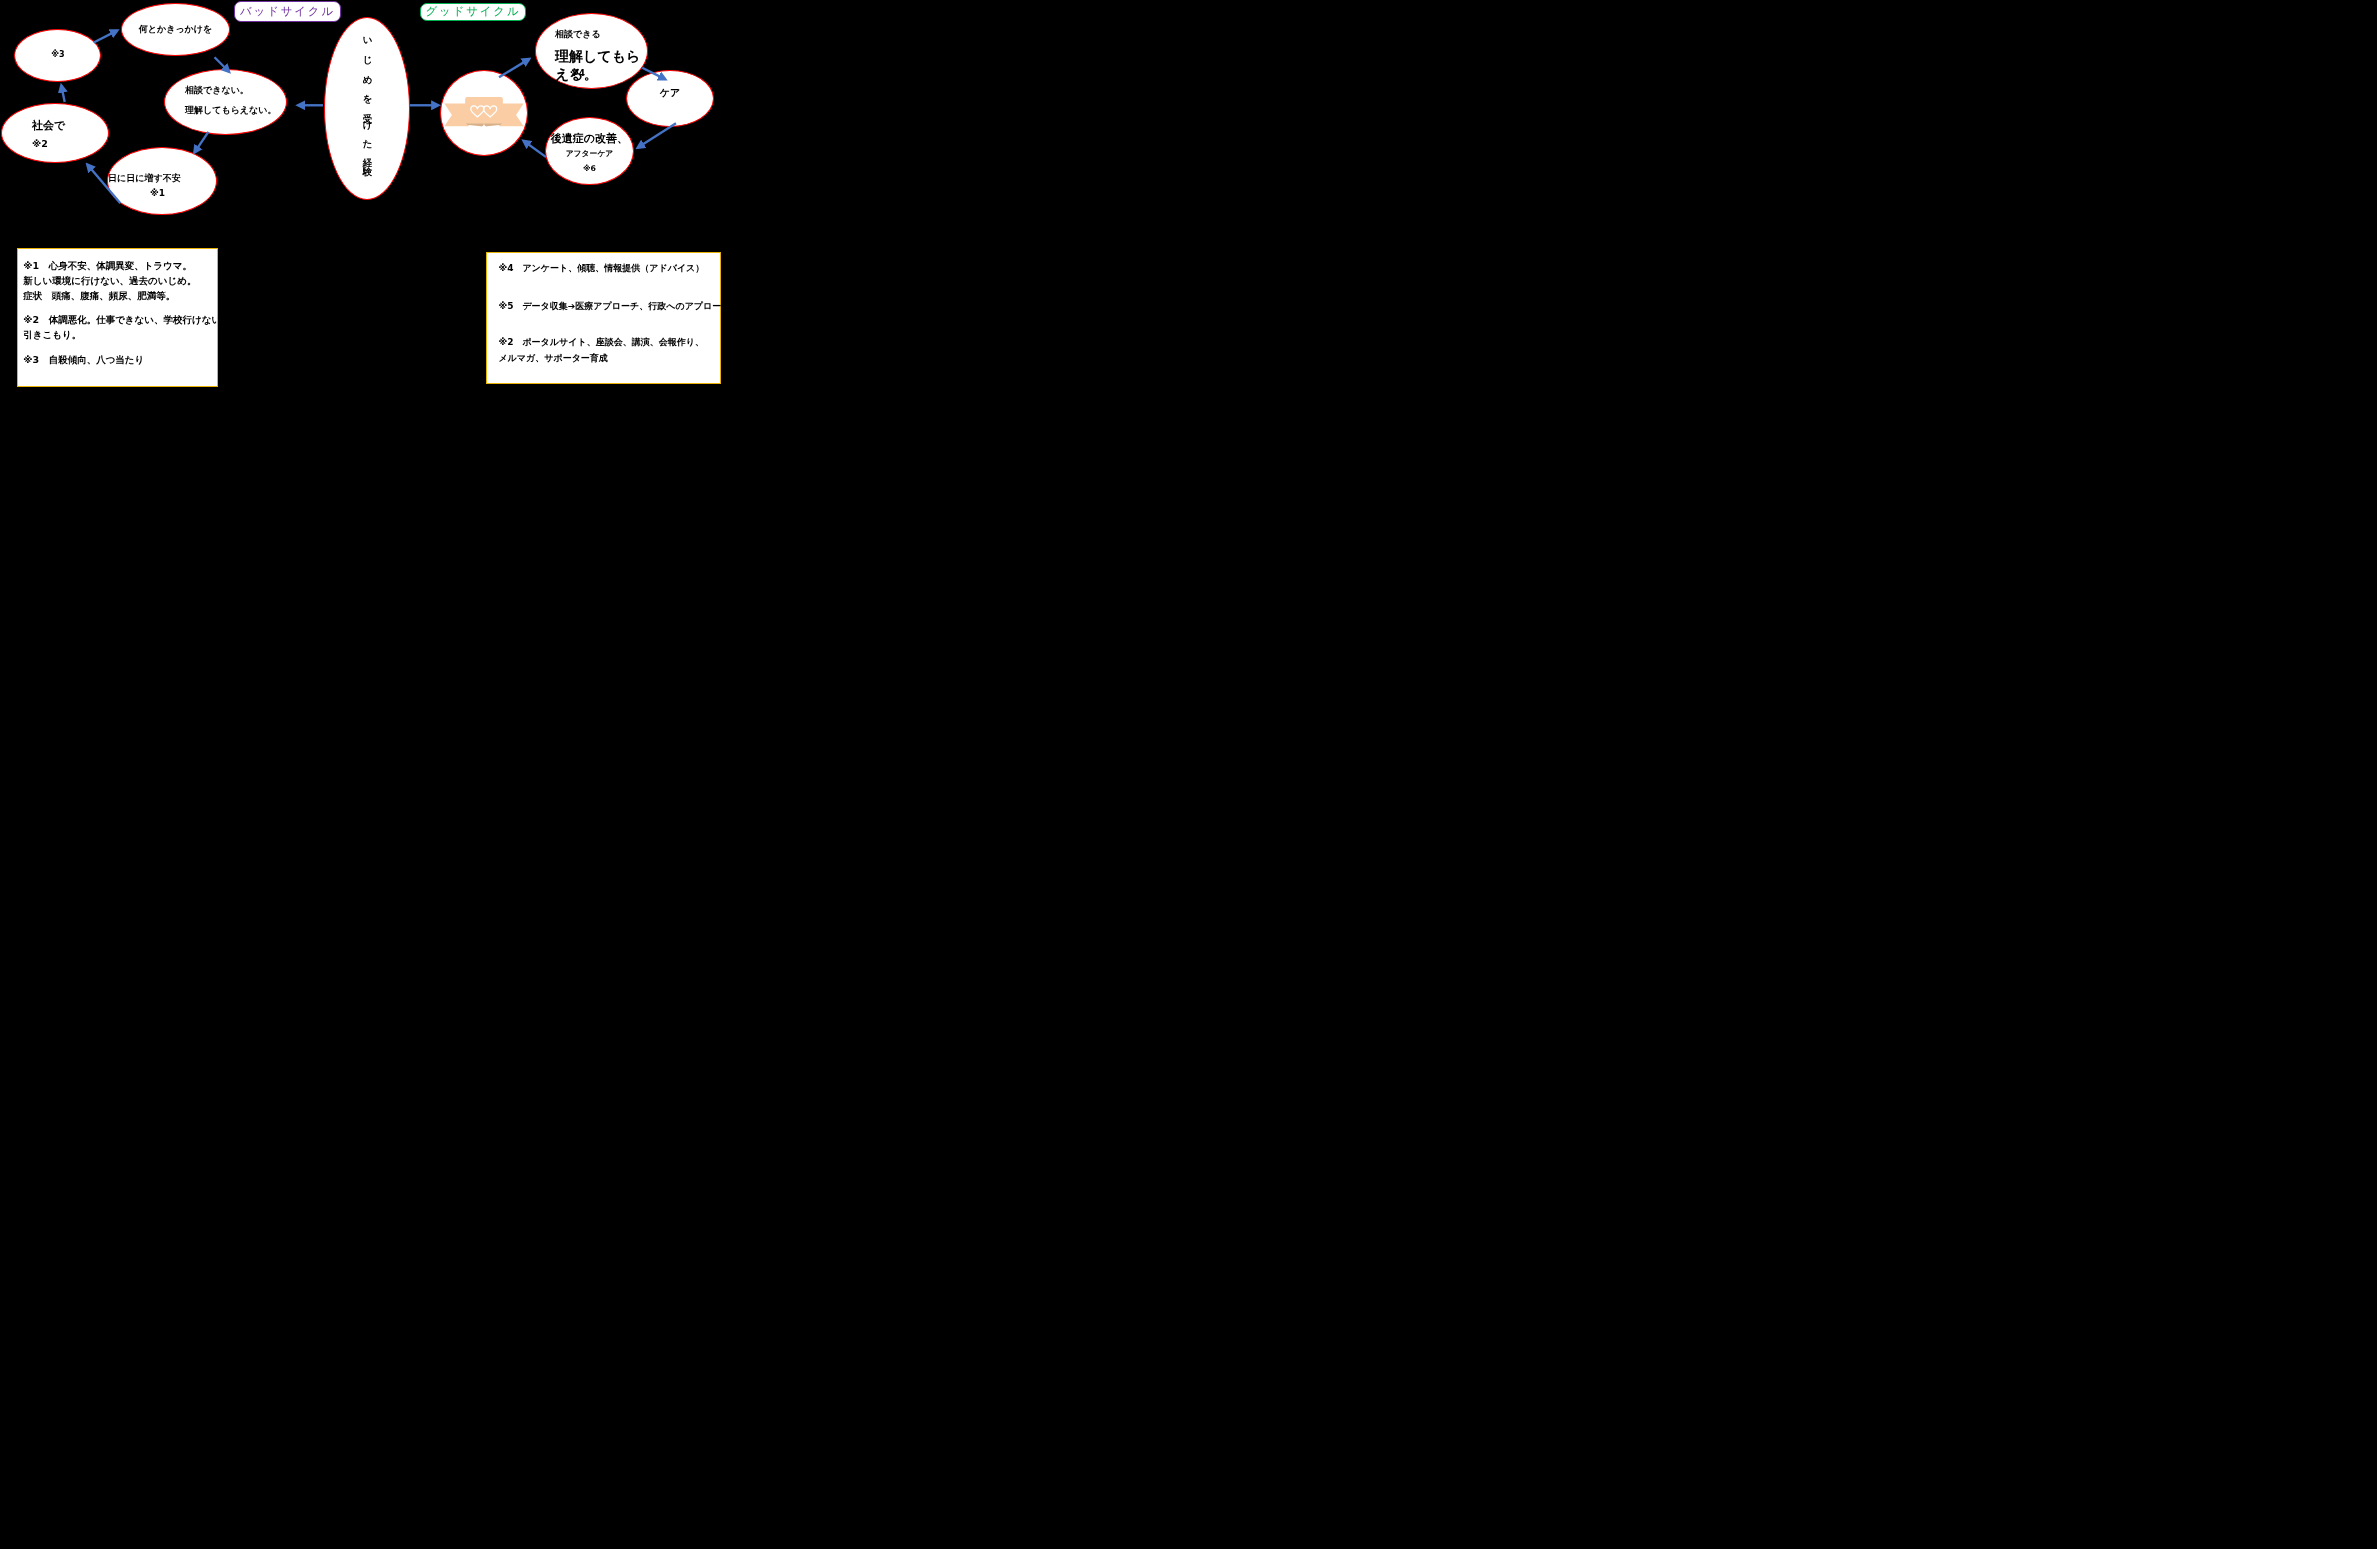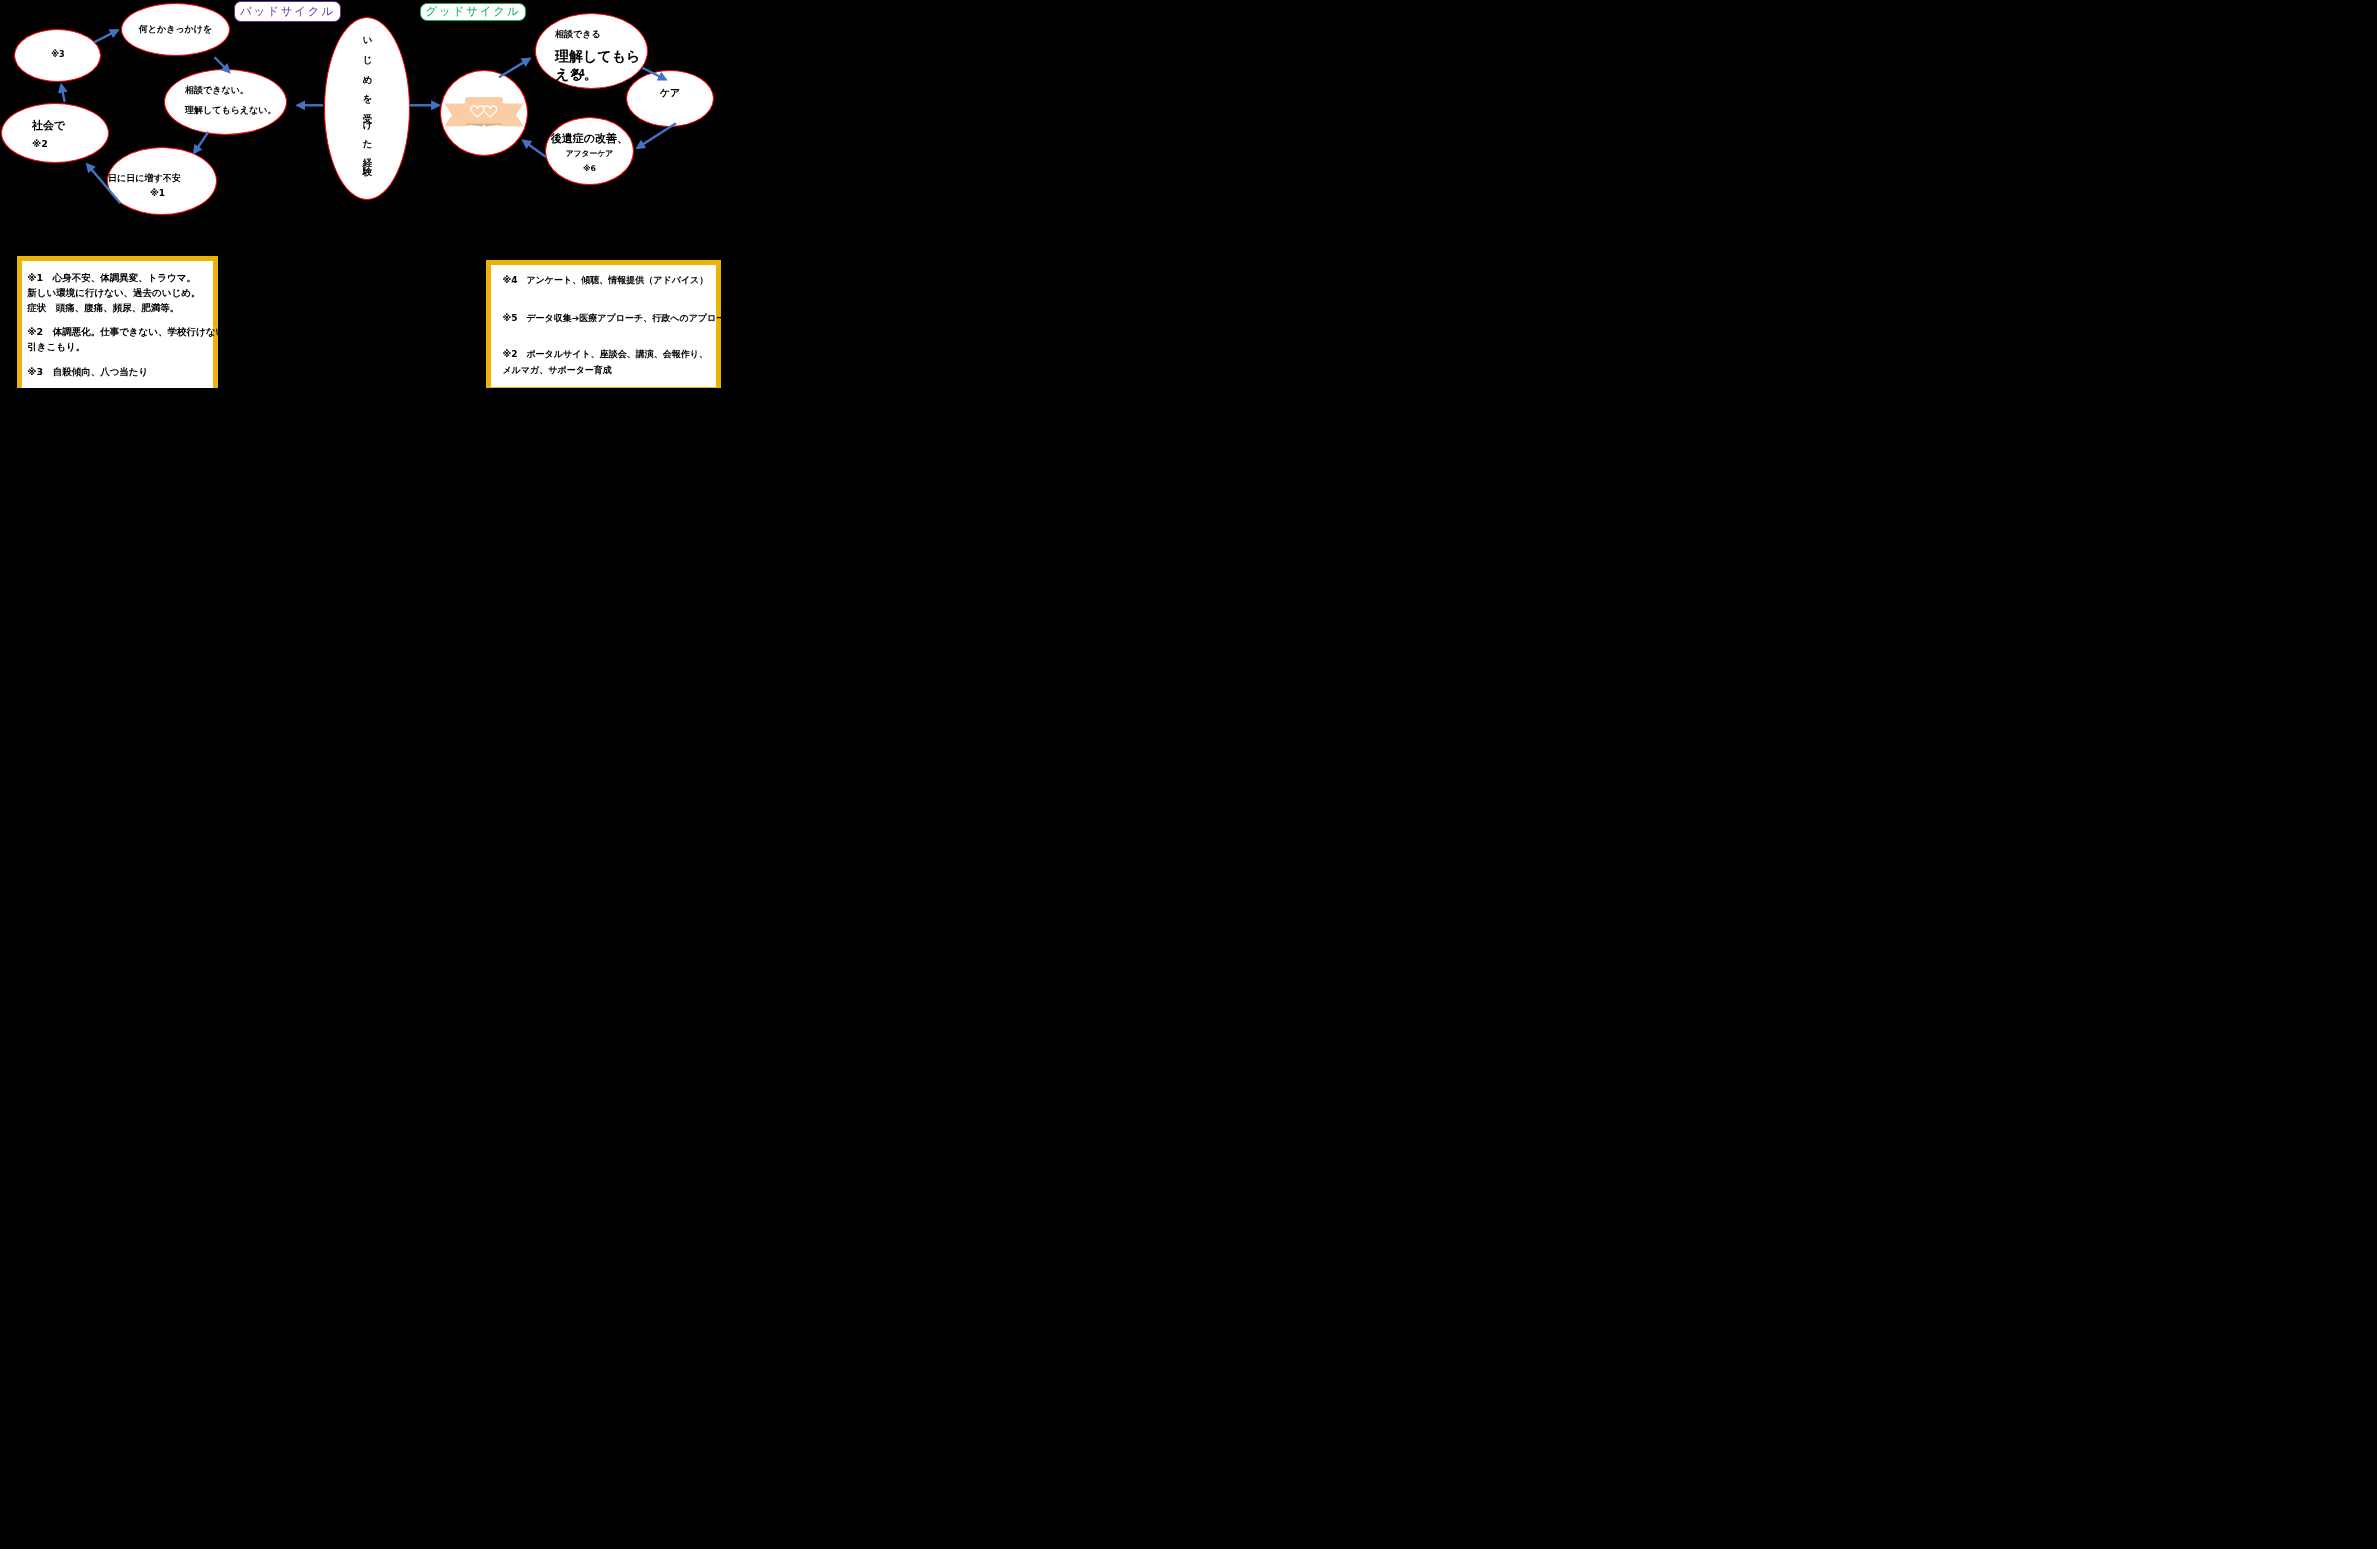--- a/index.html
+++ b/index.html
@@ -10,22 +10,22 @@
   .node{
     position:absolute;background:#fff;border:1.4px solid #FF0000;border-radius:50%;
     box-sizing:border-box;color:#000;
   }
   .node-text{position:absolute;left:0;right:0;font-weight:700;color:#000;}
   .title-box{
     position:absolute;background:#fff;box-sizing:border-box;display:flex;
     align-items:center;justify-content:center;font-size:11.4px;letter-spacing:1.9px;border-radius:7px;
   }
   .notes-box{
-    position:absolute;background:#fff;border:5px solid #eab308;box-sizing:border-box;
-    color:#000;font-weight:700;margin-top:8px;
+    position:absolute;background:#fff;border:1px solid #eab308;box-sizing:border-box;
+    color:#000;font-weight:700;
   }
   .notes-box .line{white-space:nowrap;}
   #arrow-layer{position:absolute;left:0;top:0;pointer-events:none;}
   .vtext{
     writing-mode:vertical-rl;text-orientation:upright;
     font-weight:700;font-size:9.5px;letter-spacing:8px;color:#000;
     position:absolute;left:50%;transform:translateX(-50%);top:12.4px;white-space:nowrap;
   }
 </style>
 </head>

